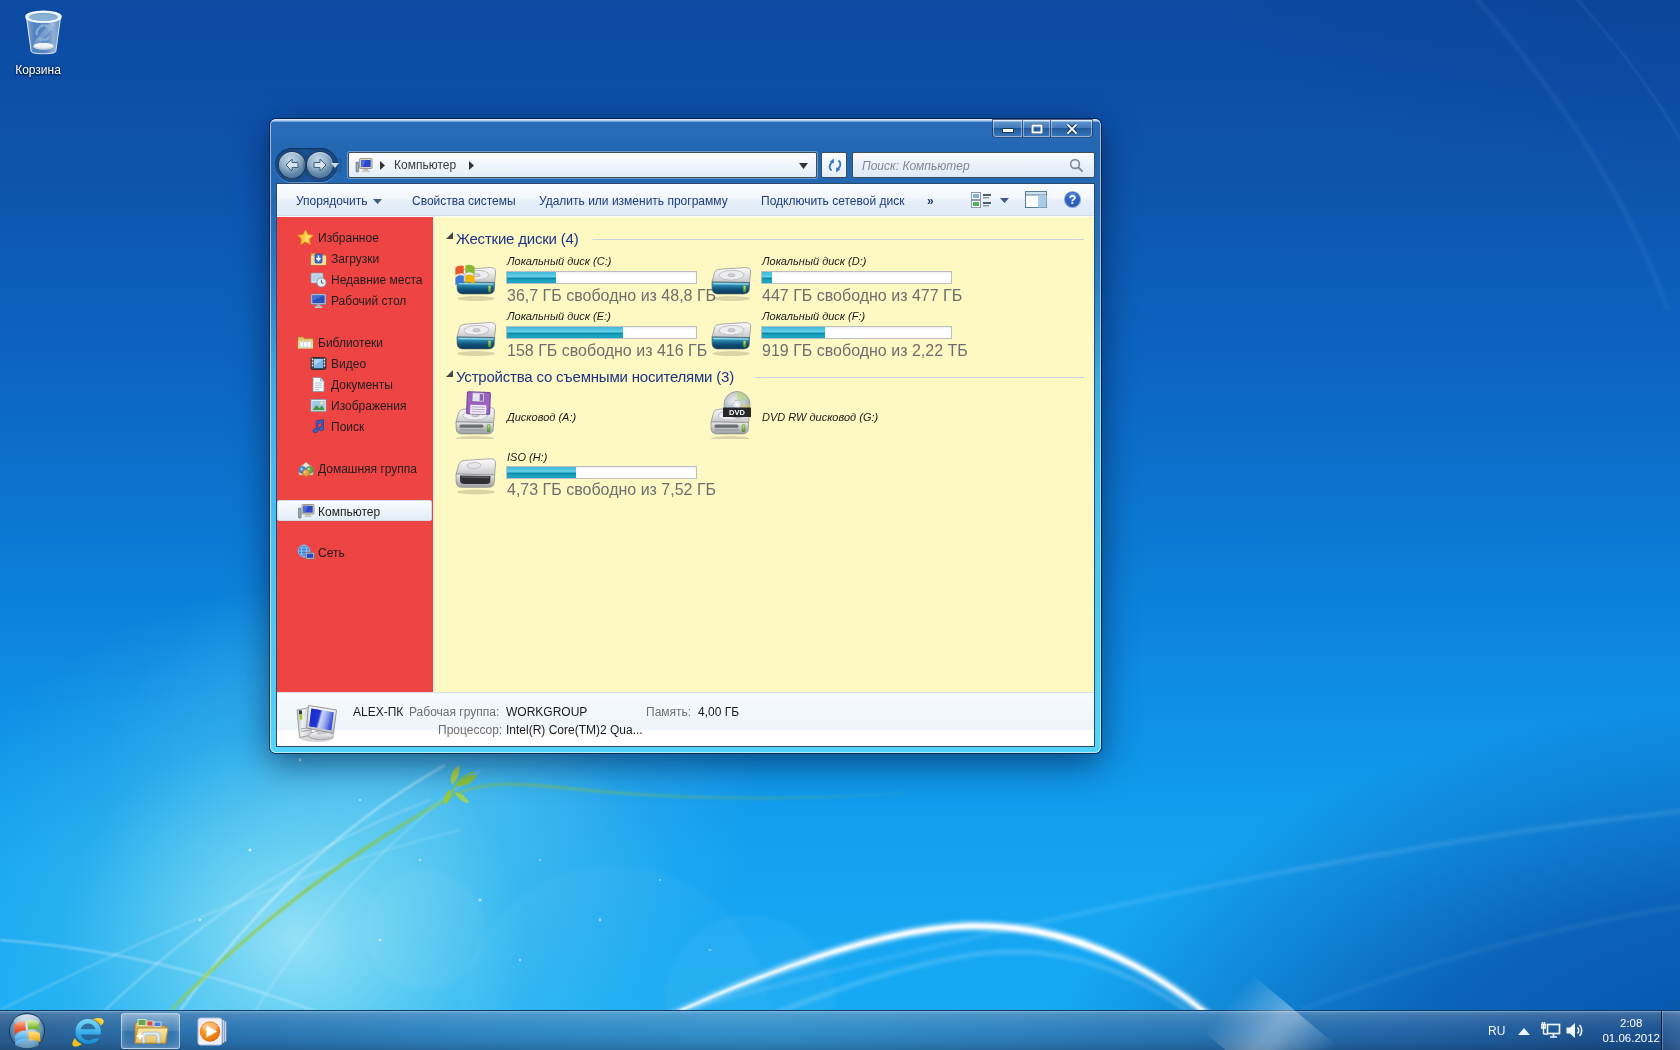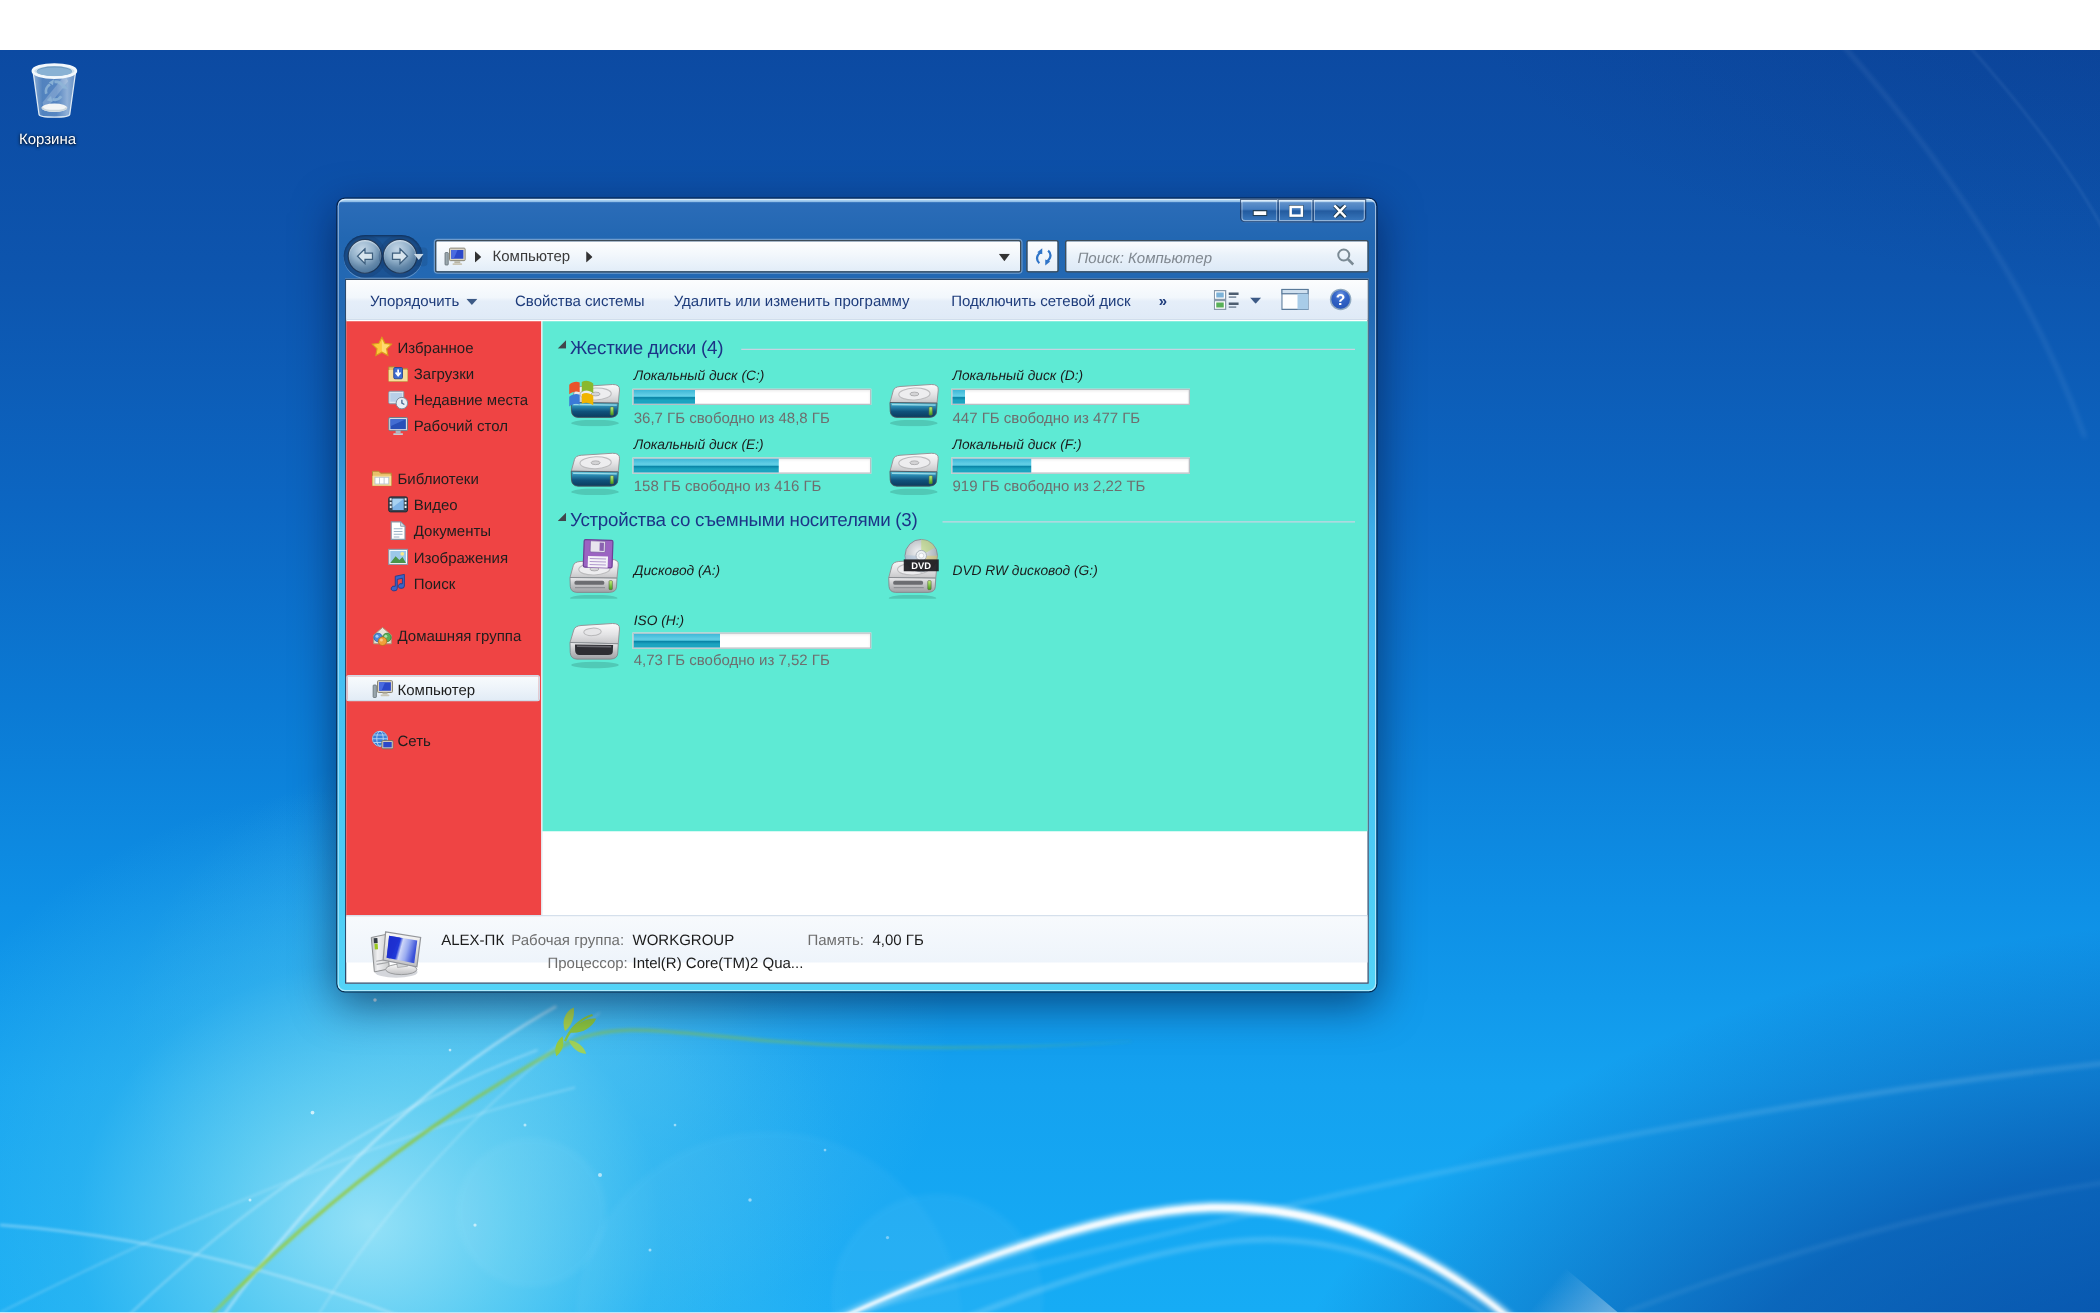--- a/index.html
+++ b/index.html
@@ -1,18 +1,18 @@
 <!DOCTYPE html>
 <html><head>
 <meta charset="utf-8">
 <style>
 * { margin:0; padding:0; box-sizing:border-box; }
 html,body { width:1680px; height:1050px; overflow:hidden; }
 body { font-family:"Liberation Sans", sans-serif; position:relative; }
-#desktop { position:absolute; inset:0;margin-top:40px; }
+#desktop { position:absolute; inset:0; }
 .abs { position:absolute; }
 
 
 #wall { position:absolute; inset:0;
   background:
     radial-gradient(390px 350px at 295px 940px, rgba(168,234,248,0.85) 0%, rgba(124,220,242,0.66) 30%, rgba(76,198,238,0.33) 60%, rgba(60,185,235,0) 100%),
     radial-gradient(330px 250px at 430px 790px, rgba(150,230,246,0.42) 0%, rgba(110,210,242,0.2) 55%, rgba(80,190,238,0) 100%),
     radial-gradient(1100px 620px at 1830px 1160px, rgba(2,46,142,0.85) 0%, rgba(3,53,146,0.58) 45%, rgba(6,70,160,0) 75%),
     radial-gradient(900px 500px at 1750px -150px, rgba(8,45,120,0.35) 0%, rgba(8,50,130,0) 70%),
     linear-gradient(180deg, #0c4aa2 0%, #0d55ae 18%, #0c66c2 36%, #0b7ad4 52%, #0e90e6 68%, #14a2f0 82%, #16acf5 100%);
@@ -55,26 +55,26 @@
 
 #content { left:6px; top:64px; width:819px; height:564px; background:#fff; border:1px solid #2d4a6b; }
 #toolbar { left:0; top:0; width:817px; height:32px;
   background:linear-gradient(180deg, #fcfdfe 0%, #f2f7fc 45%, #e5eef9 55%, #dfeaf7 100%);
   border-bottom:1px solid #d0ddec; color:#1e3c7b; font-size:12px; }
 #toolbar .ti { position:absolute; top:10px; white-space:nowrap; }
 
 #leftnav { left:0; top:33px; width:156px; height:476px; background:#ef4444; font-size:12px; color:#1e1e1e; }
 .nav-item { position:absolute; white-space:nowrap; }
 
-#main { left:157px; top:33px; width:660px; height:408px; background:#5eead4; }
+#main { left:157px; top:33px; width:660px; height:476px; background:#fef9c3; }
 .gh { position:absolute; color:#1c3487; font-size:15px; white-space:nowrap; letter-spacing:-0.2px; }
 .ghline { position:absolute; height:1px; background:#c8d4e2; }
 .gtri { position:absolute; width:7px; height:7px; background:#42464c; clip-path:polygon(0% 100%, 100% 100%, 100% 0%); }
 .dlabel { position:absolute; font-size:11px; color:#1b1b1b; white-space:nowrap;font-style:italic; }
-.dsub { position:absolute; font-size:12px; color:#6e6e6e; white-space:nowrap; }
+.dsub { position:absolute; font-size:16px; color:#6e6e6e; white-space:nowrap; }
 .dbar { position:absolute; width:191px; height:13px; border:1px solid #b9bfc4; background:#fff; box-shadow:inset 0 1px 2px rgba(0,0,0,0.08); }
 .dbar .fill { height:100%; background:linear-gradient(180deg, #3eb7d7 0%, #63cfe6 40%, #4cc3dc 48%, #0a84a6 55%, #1ba4c0 75%, #1ba4c0 100%); }
 
 #details { left:0; top:508px; width:817px; height:38px; background:linear-gradient(180deg,#f7fafd 0%, #eef4fb 100%); border-top:1px solid #d5e0ec; font-size:12px; }
 #details .k { color:#6e6e6e; } #details .v { color:#1b1b1b; }
 
 
 #taskbar { left:0; top:1010px; width:1680px; height:40px;
   background:
     linear-gradient(180deg, rgba(255,255,255,0.26) 0%, rgba(255,255,255,0.12) 10%, rgba(255,255,255,0.03) 40%, rgba(255,255,255,0) 55%, rgba(0,10,30,0.10) 82%, rgba(0,10,30,0.22) 100%),

